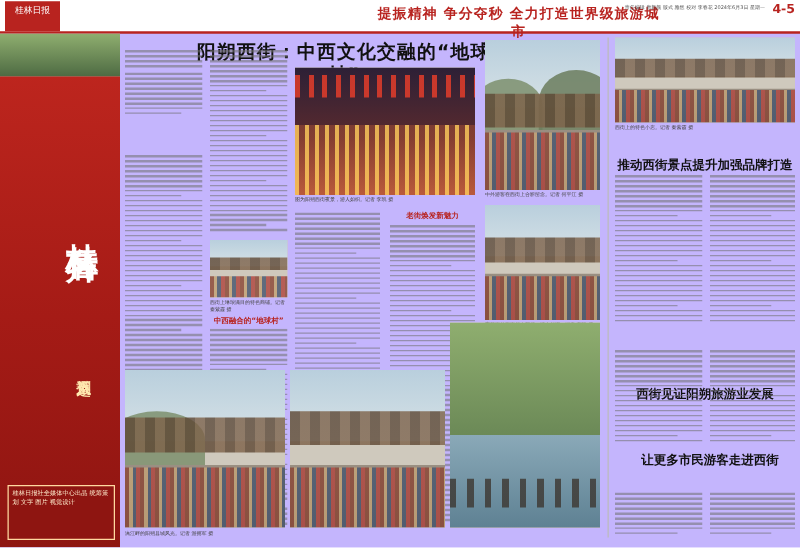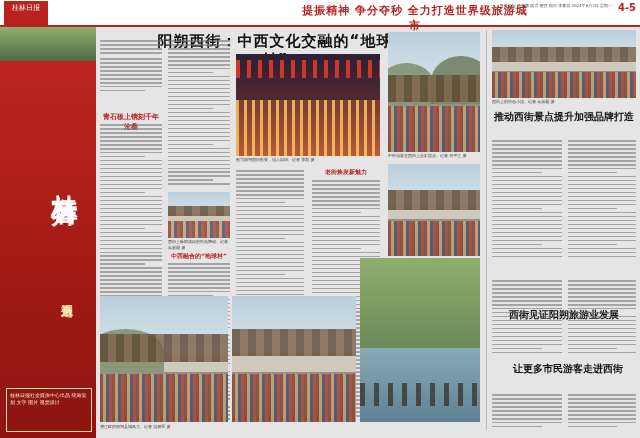--- a/index.html
+++ b/index.html
@@ -1,17 +1,17 @@
 <!DOCTYPE html>
 <html><head>
 <meta charset="utf-8">
 <style>
   html,body{margin:0;padding:0;background:#ffffff;}
   body{font-family:"DejaVu Sans","Liberation Sans",sans-serif;}
-  #page{position:relative;width:640px;height:438px;background:#e5e5e5;overflow:hidden;}
+  #page{position:relative;width:640px;height:438px;background:#c4b5fd;overflow:hidden;}
 
   
   .masthead{position:absolute;left:0;top:0;width:640px;height:26px;background:#ffffff;}
   .mh-logo{position:absolute;left:4px;top:1px;width:44px;height:24px;background:#b8231f;color:#fff;
            font-size:7px;line-height:8px;text-align:center;padding-top:3px;box-sizing:border-box;
            writing-mode:horizontal-tb;letter-spacing:0px;}
   .mh-slogan{position:absolute;left:300px;top:3px;width:230px;height:14px;color:#b8231f;
              font-weight:bold;font-size:11px;letter-spacing:1px;text-align:center;}
   .mh-pages{position:absolute;right:4px;top:2px;color:#b8231f;font-weight:bold;font-size:10px;}
   .mh-meta{position:absolute;right:28px;top:3px;font-size:4px;color:#555;text-align:right;line-height:6px;width:150px;}
@@ -110,21 +110,20 @@
       <div class="ln"></div>
       <div class="ln"></div>
       <div class="ln"></div>
       <div class="ln"></div>
       <div class="ln"></div>
       <div class="ln"></div>
       <div class="ln"></div>
       <div class="ln"></div>
       <div class="ln s"></div>
     </div>
-  <div class="subhead" style="left:100px;top:112px;width:62px;">青石板上镌刻千年沧桑</div>
   <div class="txtblock" id="colA3" style="left:100px;top:124px;width:62px;height:300px;">
       <div class="ln"></div>
       <div class="ln"></div>
       <div class="ln"></div>
       <div class="ln"></div>
       <div class="ln"></div>
       <div class="ln"></div>
       <div class="ln"></div>
       <div class="ln"></div>
       <div class="ln s"></div>
@@ -442,21 +441,21 @@
   <div class="divider vrule" style="left:486px;top:30px;height:400px;"></div>
 
   <div class="photo" style="left:492px;top:30px;width:144px;height:68px;">
     <div class="sky"></div>
       <div class="roofs" style="top:25%;"></div>
       <div class="street"></div>
       <div class="crowd"></div>
   </div>
   <div class="cap" style="left:492px;top:99px;width:144px;">西街上的特色小店。记者 秦紫霞 摄</div>
 
-  <div class="hl" style="left:492px;top:110px;width:144px;font-size:10px;line-height:13px;">推动西街景点提升加强品牌打造</div>
+  <div class="hl" style="left:492px;top:126px;width:144px;font-size:10px;line-height:13px;">推动西街景点提升加强品牌打造</div>
   <div class="txtblock" id="colR1" style="left:492px;top:140px;width:70px;height:120px;">
       <div class="ln"></div>
       <div class="ln"></div>
       <div class="ln"></div>
       <div class="ln"></div>
       <div class="ln"></div>
       <div class="ln"></div>
       <div class="ln"></div>
       <div class="ln"></div>
       <div class="ln s"></div>

